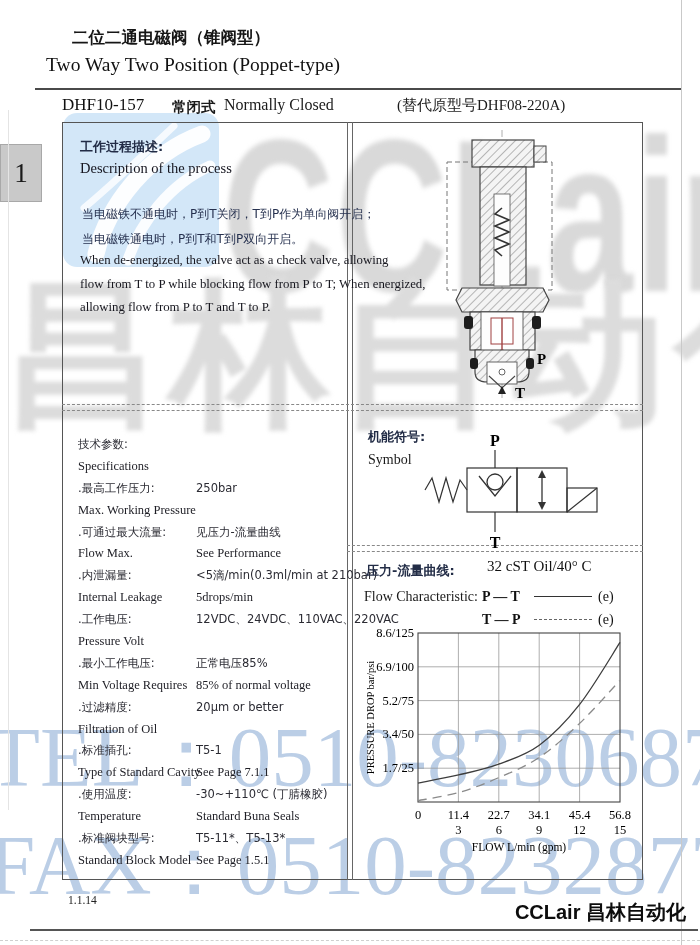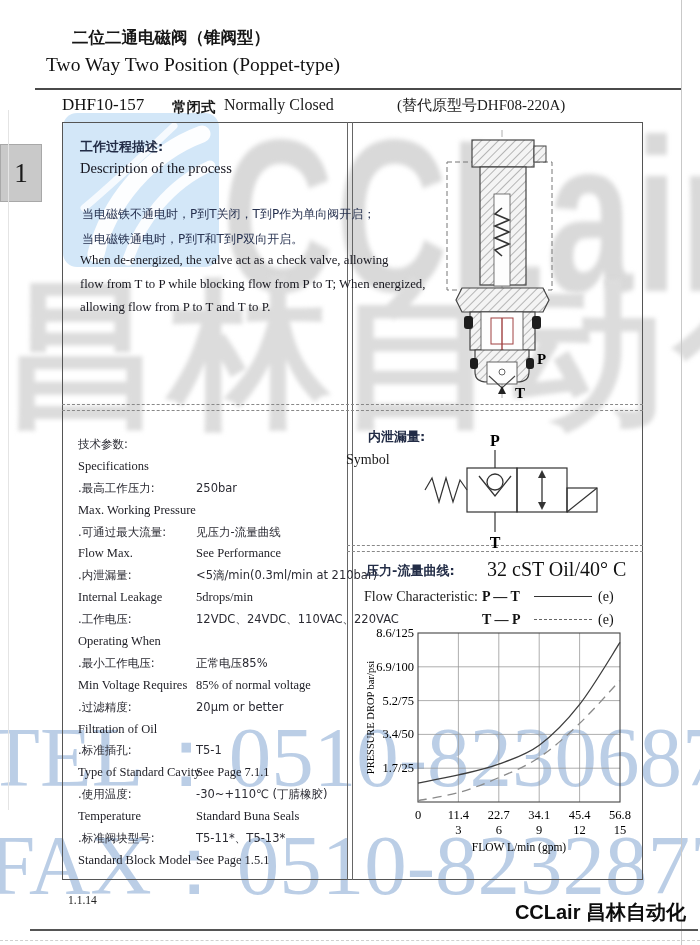--- a/index.html
+++ b/index.html
@@ -52,26 +52,26 @@
   .specs{left:78px;top:437px;width:268px;}
   .spec-row{display:flex;height:21.9px;align-items:flex-start;white-space:nowrap;}
   .spec-label{width:118px;flex:none;}
   .spec-value{flex:1;}
   .spec-row.zh{font-family:"DejaVu Sans",sans-serif;font-size:11.5px;color:#2b2b33;}
   .spec-row.en{font-family:"Liberation Serif",serif;font-size:12.5px;color:#1d1d24;}
   .spec-row.en .spec-value{font-family:"Liberation Serif",serif;}
   
   .sym-h-zh{left:368px;top:428px;font-size:13px;font-weight:bold;color:#222c46;
             font-family:"DejaVu Sans",sans-serif;}
-  .sym-h-en{left:346px;top:452px;font-size:14px;font-family:"Liberation Serif",serif;}
+  .sym-h-en{left:368px;top:452px;font-size:14px;font-family:"Liberation Serif",serif;}
   
   .chart-h-zh{left:366px;top:562px;font-size:13px;font-weight:bold;color:#222c46;
               font-family:"DejaVu Sans",sans-serif;}
   .chart-h-en{left:364px;top:589px;font-size:14px;font-family:Liberation Serif, serif;}
-  .oil-note{left:487px;top:558px;font-size:20px;font-family:"Liberation Serif",serif;color:#111;}
+  .oil-note{left:487px;top:558px;font-size:15px;font-family:"Liberation Serif",serif;color:#111;}
   .legend{left:482px;top:585px;}
   .legend-row{display:flex;align-items:center;height:23px;font-family:"Liberation Serif",serif;
               font-size:14px;color:#111;}
   .legend-pair{width:46px;font-weight:bold;}
   .legend-sample{width:58px;margin:0 6px;}
   .legend-sample.solid{border-top:1.4px solid #333;}
   .legend-sample.dashed{border-top:1.4px dashed #666;}
   
   .footer-left{left:68px;top:894px;font-size:11.5px;font-family:"Liberation Serif",serif;color:#222;}
   .footer-rule{left:30px;top:929px;width:668px;height:1.6px;background:#555;}
@@ -157,21 +157,21 @@
     <rect x="55" y="228" width="8" height="11" rx="3" fill="#1d1d1d"></rect>
     <rect x="111" y="228" width="8" height="11" rx="3" fill="#1d1d1d"></rect>
     <rect x="72" y="232" width="30" height="22" fill="#fdfdfd" stroke="#555" stroke-width="0.9"></rect>
     <path d="M 74 246 L 87 258 L 100 246" fill="none" stroke="#444" stroke-width="1.1"></path>
     <circle cx="87" cy="242" r="3" fill="#fff" stroke="#555" stroke-width="0.9"></circle>
     <polygon points="87,256 83,264 91,264" fill="#222"></polygon>
     <text x="122" y="234" font-size="15" font-weight="bold">P</text>
     <text x="100" y="268" font-size="15" font-weight="bold">T</text>
   </svg>
 
-  <div class="ct sym-h-zh">内泄漏量:</div>
+  <div class="ct sym-h-zh">机能符号:</div>
   <div class="ct sym-h-en">Symbol</div>
   <svg class="ct" style="left:405px;top:420px;" width="210" height="132" viewBox="0 0 210 132">
     <text x="90" y="26" font-size="16" font-weight="bold" text-anchor="middle">P</text>
     <line x1="90" y1="30" x2="90" y2="48" stroke="#333" stroke-width="1.2"></line>
     <rect x="62" y="48" width="50" height="44" fill="none" stroke="#333" stroke-width="1.2"></rect>
     <rect x="112" y="48" width="50" height="44" fill="none" stroke="#333" stroke-width="1.2"></rect>
     <path d="M 74 56 L 90 76 L 106 56" fill="none" stroke="#333" stroke-width="1.3"></path>
     <circle cx="90" cy="62" r="8" fill="#fff" stroke="#333" stroke-width="1.3"></circle>
     <line x1="137" y1="56" x2="137" y2="84" stroke="#333" stroke-width="1.3"></line>
     <polygon points="137,50 133,58 141,58" fill="#333"></polygon>
@@ -214,21 +214,21 @@
       </div>
       <div class="spec-row en">
         <div class="spec-label">Internal Leakage</div>
         <div class="spec-value">5drops/min</div>
       </div>
       <div class="spec-row zh">
         <div class="spec-label">.工作电压:</div>
         <div class="spec-value">12VDC、24VDC、110VAC、220VAC</div>
       </div>
       <div class="spec-row en">
-        <div class="spec-label">Operating When</div>
+        <div class="spec-label">Pressure Volt</div>
         <div class="spec-value"></div>
       </div>
       <div class="spec-row zh">
         <div class="spec-label">.最小工作电压:</div>
         <div class="spec-value">正常电压85%</div>
       </div>
       <div class="spec-row en">
         <div class="spec-label">Min Voltage Requires</div>
         <div class="spec-value">85% of normal voltage</div>
       </div>

